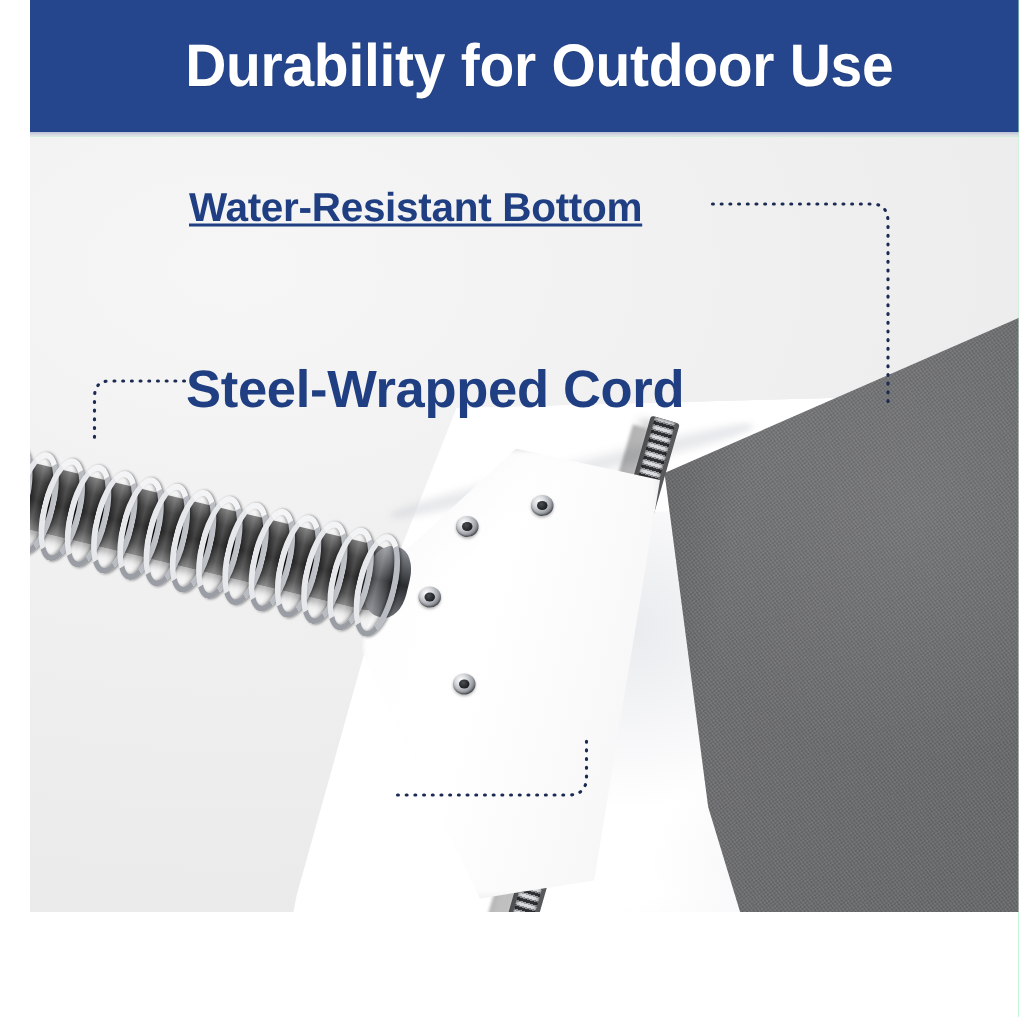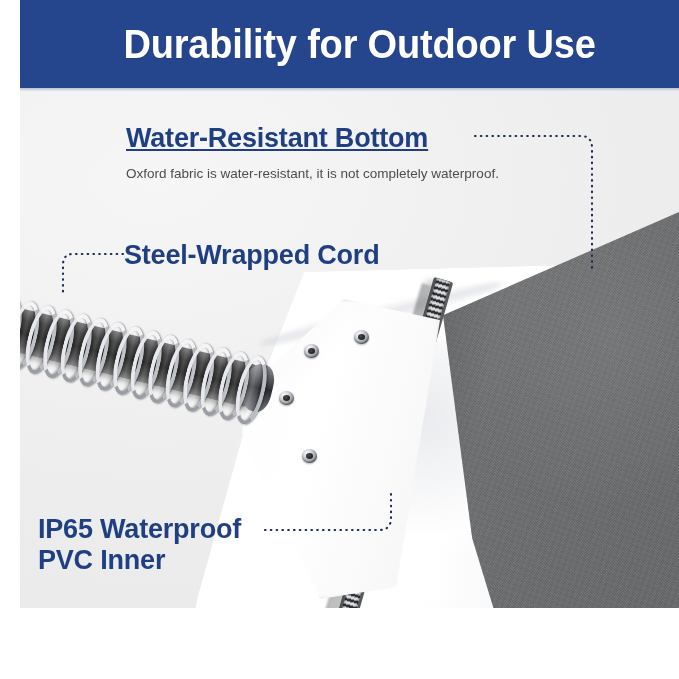--- a/index.html
+++ b/index.html
@@ -266,21 +266,21 @@
   }
   .callout-sub {
     position: absolute;
     color: #4c4c4c;
     font-size: 13.5px;
     font-weight: 400;
     letter-spacing: 0px;
   }
   #co-water { left: 106px; top: 123px; font-size: 27px; text-decoration: underline; }
   #co-water-sub { left: 106px; top: 166px; }
-  #co-cord { left: 104px; top: 240px; font-size: 27px; }
+  #co-cord { left: 104px; top: 240px; font-size: 35px; }
   #co-pvc { left: 18px; top: 514px; font-size: 27px; }
 
   
   .leaders {
     position: absolute;
     left: 0; top: 0;
     width: 679px; height: 679px;
     pointer-events: none;
   }
   .leader-path {
@@ -346,20 +346,17 @@
     </div>
   </div>
 
   <svg class="leaders" viewBox="0 0 679 679">
     <path class="leader-path" d="M455,136 L561,136 Q572,136 572,148 L572,272"></path>
     <path class="leader-path" d="M103,254 L53,254 Q43,254 43,265 L43,292"></path>
     <path class="leader-path" d="M245,530 L359,530 Q371,530 371,518 L371,489"></path>
   </svg>
 
   <div class="callout" id="co-water">Water-Resistant Bottom</div>
-  <div class="callout-sub" id="co-water-sub">Oxford fabric is water-resistant, it is not completely waterproof.</div>
 
   <div class="callout" id="co-cord">Steel-Wrapped Cord</div>
 
-  <div class="callout" id="co-pvc">IP65 Waterproof
-PVC Inner</div>
 
 </div>
 
 </body></html>

